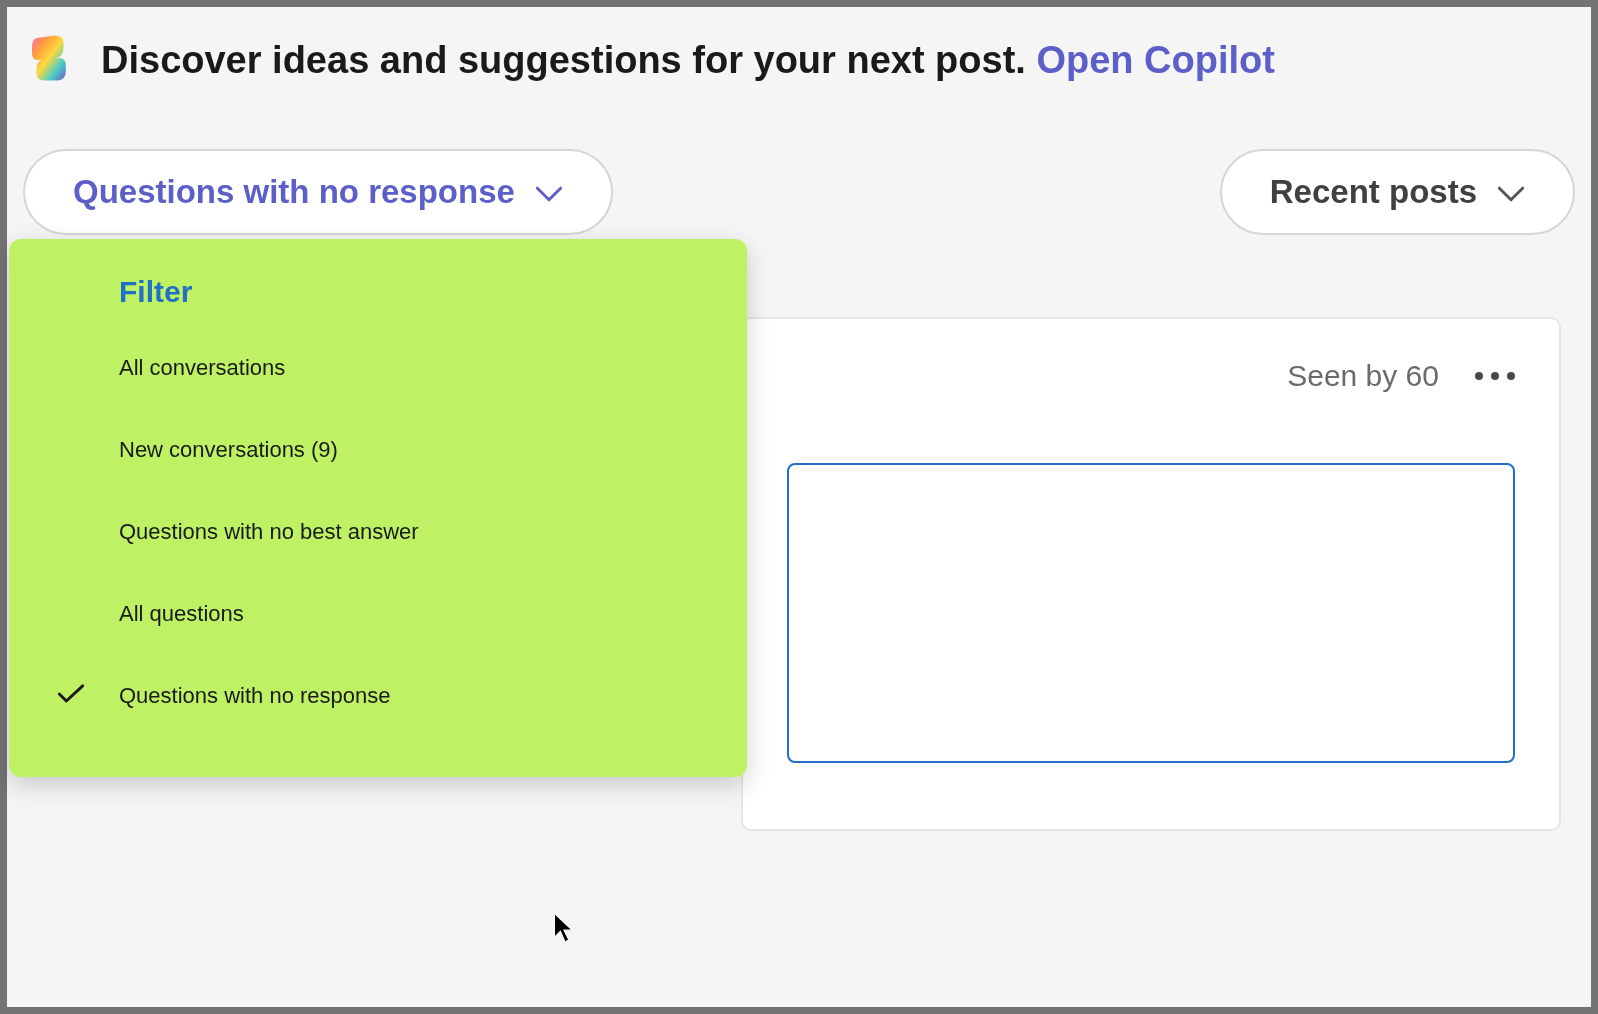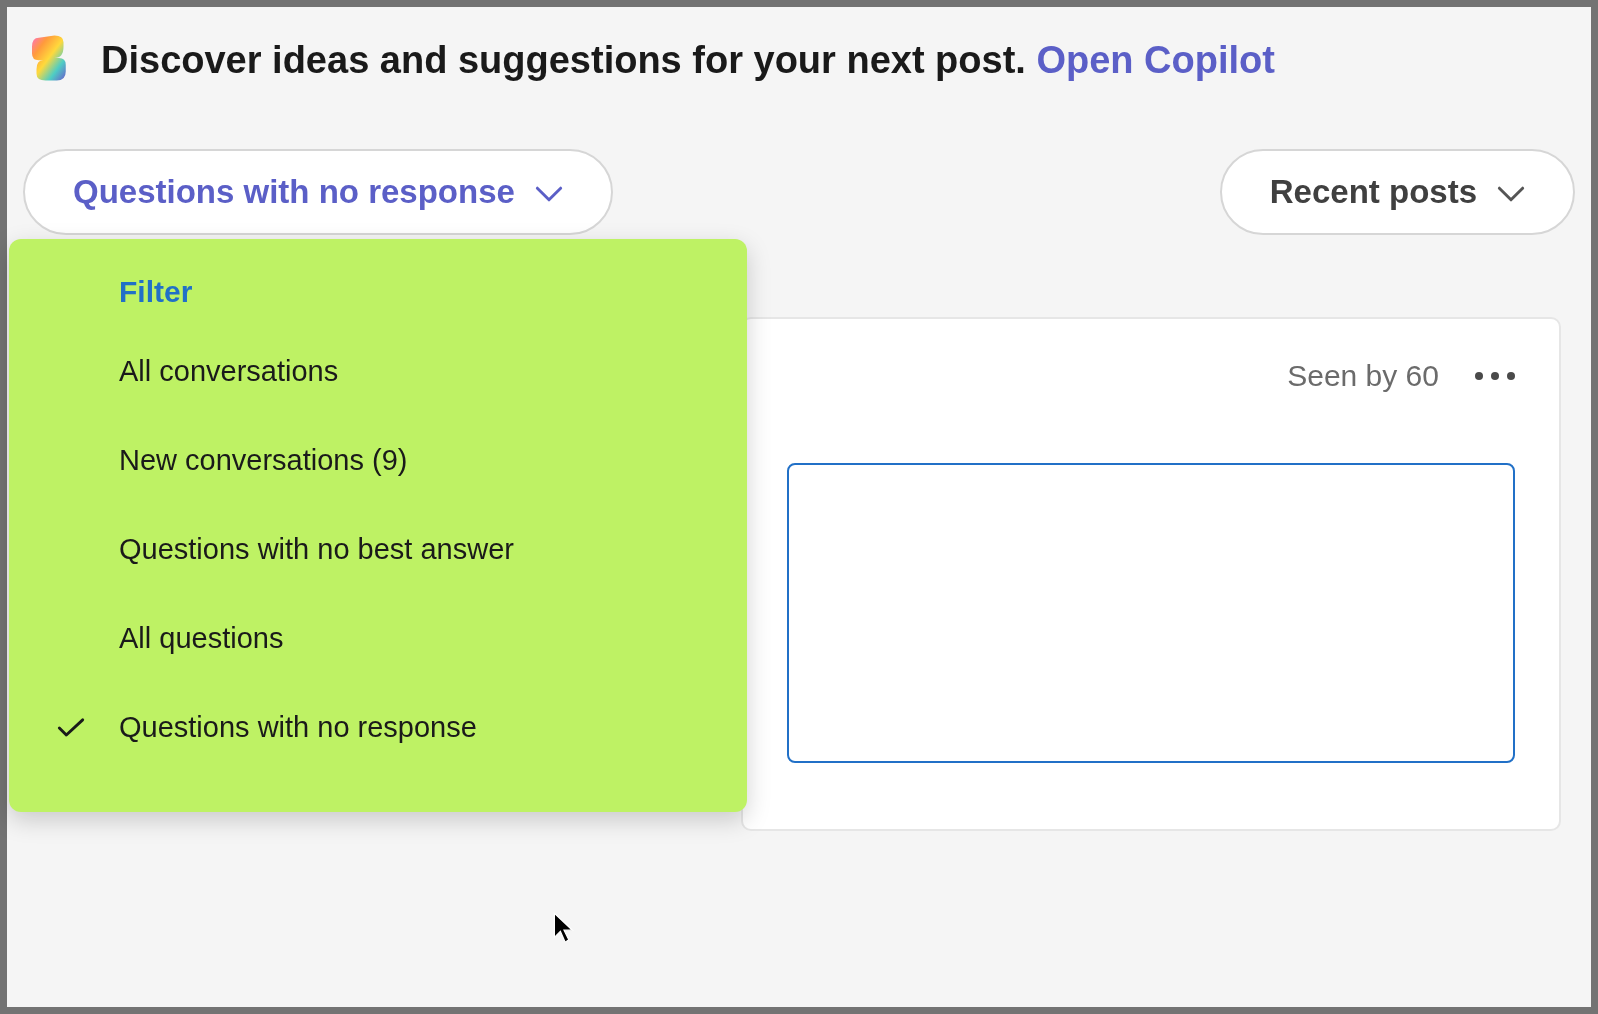--- a/index.html
+++ b/index.html
@@ -83,24 +83,24 @@
       z-index: 10;
     }
     .dropdown-header {
       color: #2170c7;
       font-size: 30px;
       font-weight: 600;
       padding: 0 48px 18px 110px;
     }
     .dropdown-item {
       display: flex;
-      align-items: center;
+      align-items: flex-start;
       padding: 28px 48px 28px 48px;
       cursor: pointer;
-      font-size: 29px;
+      font-size: 22px;
       color: #1a1a1a;
     }
     .check-slot {
       width: 62px;
       display: flex;
       align-items: center;
       justify-content: flex-start;
     }
     .check-icon {
       width: 28px;

